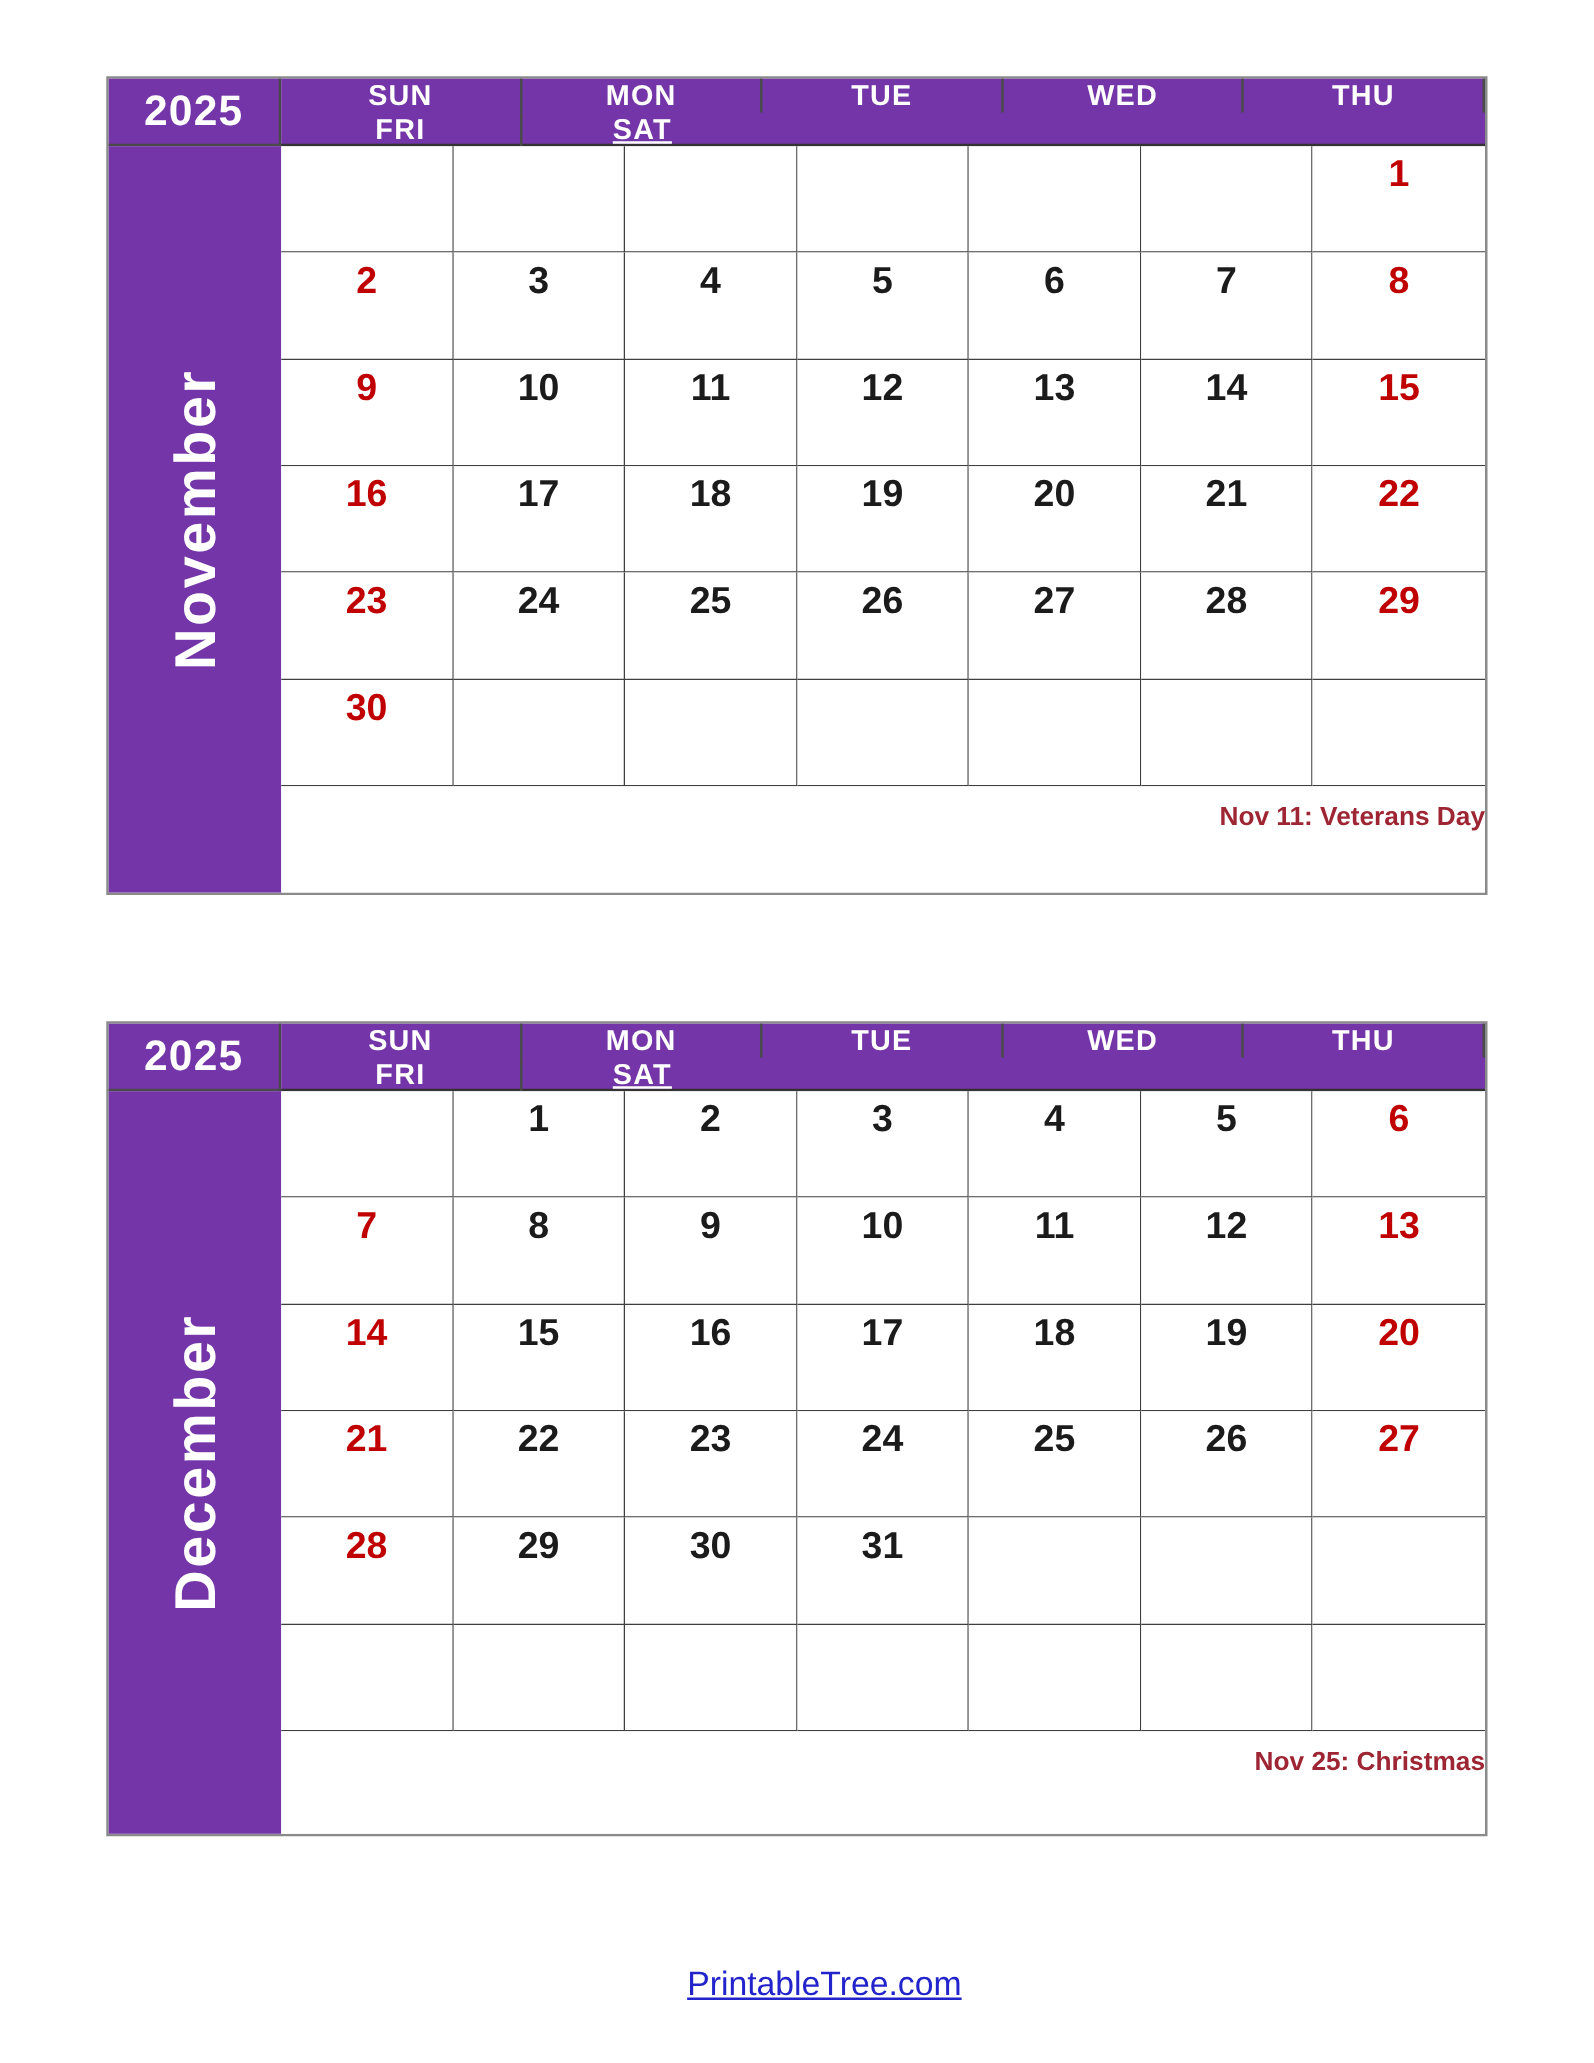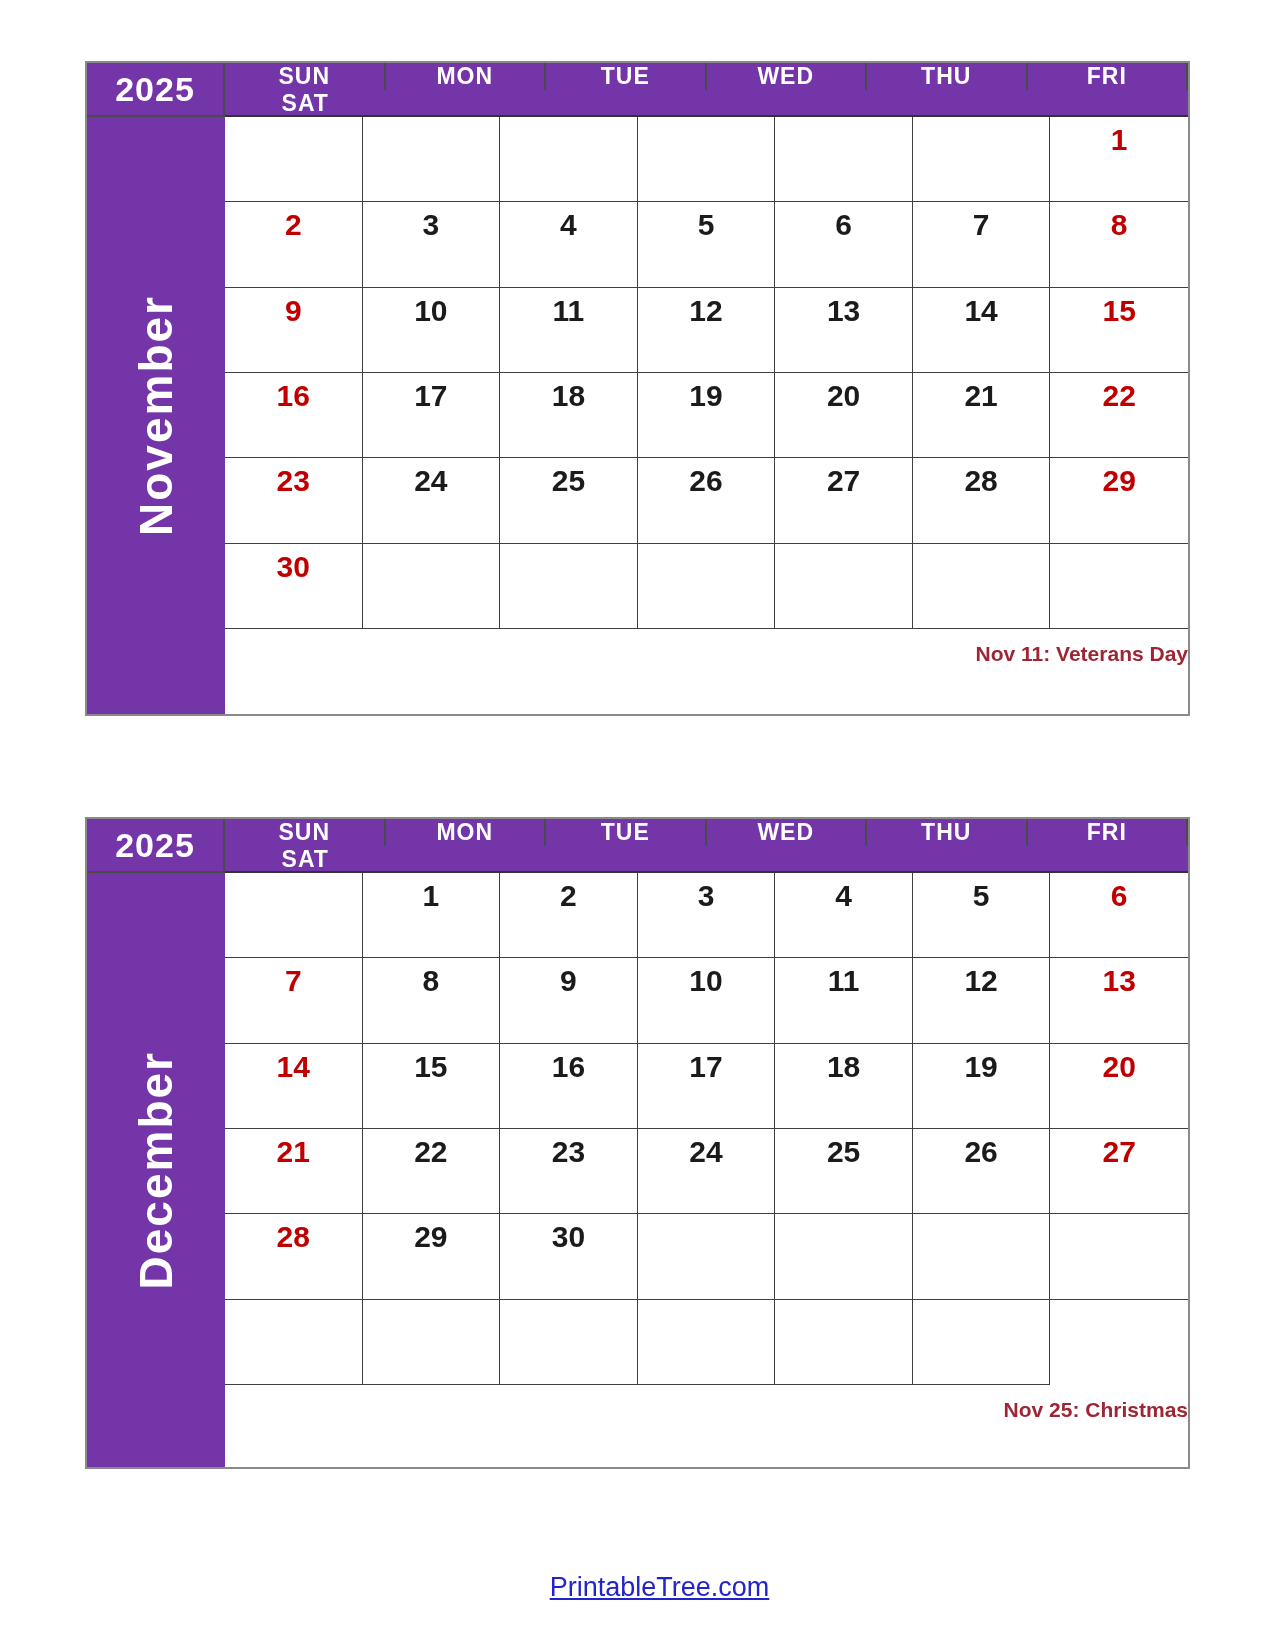--- a/index.html
+++ b/index.html
@@ -17,24 +17,24 @@
   .page{position:relative;width:1275px;height:1650px;background:#fff;overflow:hidden;}
 
   .calendar{position:absolute;left:85px;width:1105px;border:2px solid var(--outer);background:#fff;}
   .cal-top{top:61px;height:655px;}
   .cal-bottom{top:817px;height:652px;}
 
   .year-cell{position:absolute;left:0;top:0;width:138px;height:54px;background:var(--purple);
     color:#fff;font-weight:bold;font-size:34px;display:flex;align-items:center;justify-content:center;
     border-right:2px solid #4a4a4a;border-bottom:2px solid #4a4a4a;letter-spacing:1px;}
   .day-headers{position:absolute;left:138px;top:0;right:0;height:54px;display:grid;
-    grid-template-columns:repeat(6,1fr);background:var(--purple);border-bottom:2px solid #333;}
+    grid-template-columns:repeat(5,1fr);background:var(--purple);border-bottom:2px solid #333;}
   .day-header{color:#fff;font-weight:bold;font-size:23px;letter-spacing:1px;
     display:flex;align-items:center;justify-content:center;border-right:2px solid #4a4a4a;}
-  .day-header:last-child{border-right:none;}
+  .day-header:last-child{border-right:none;text-decoration:underline;}
 
   .sidebar{position:absolute;left:0;top:54px;bottom:0;width:138px;background:var(--purple);
     display:flex;align-items:center;justify-content:center;}
   .month-label{color:#fff;font-weight:bold;font-size:46px;letter-spacing:2px;
     writing-mode:vertical-rl;transform:rotate(180deg);white-space:nowrap;}
 
   .weeks{position:absolute;left:138px;top:54px;right:0;height:512px;display:grid;
     grid-template-columns:repeat(7,1fr);grid-template-rows:repeat(6,1fr);}
   .day-cell{border-right:1.5px solid var(--grid-line);border-bottom:1.5px solid var(--grid-line);
     background:#fff;display:flex;justify-content:center;align-items:flex-start;padding-top:5px;}
@@ -303,20 +303,23 @@
         <div class="day-cell weekend">
           <span class="date-num">28</span>
         </div>
         <div class="day-cell">
           <span class="date-num">29</span>
         </div>
         <div class="day-cell">
           <span class="date-num">30</span>
         </div>
         <div class="day-cell">
+          <span class="date-num">31</span>
+        </div>
+        <div class="day-cell">
           <span class="date-num"></span>
         </div>
         <div class="day-cell">
           <span class="date-num"></span>
         </div>
         <div class="day-cell weekend">
           <span class="date-num"></span>
         </div>
         <div class="day-cell weekend">
           <span class="date-num"></span>

